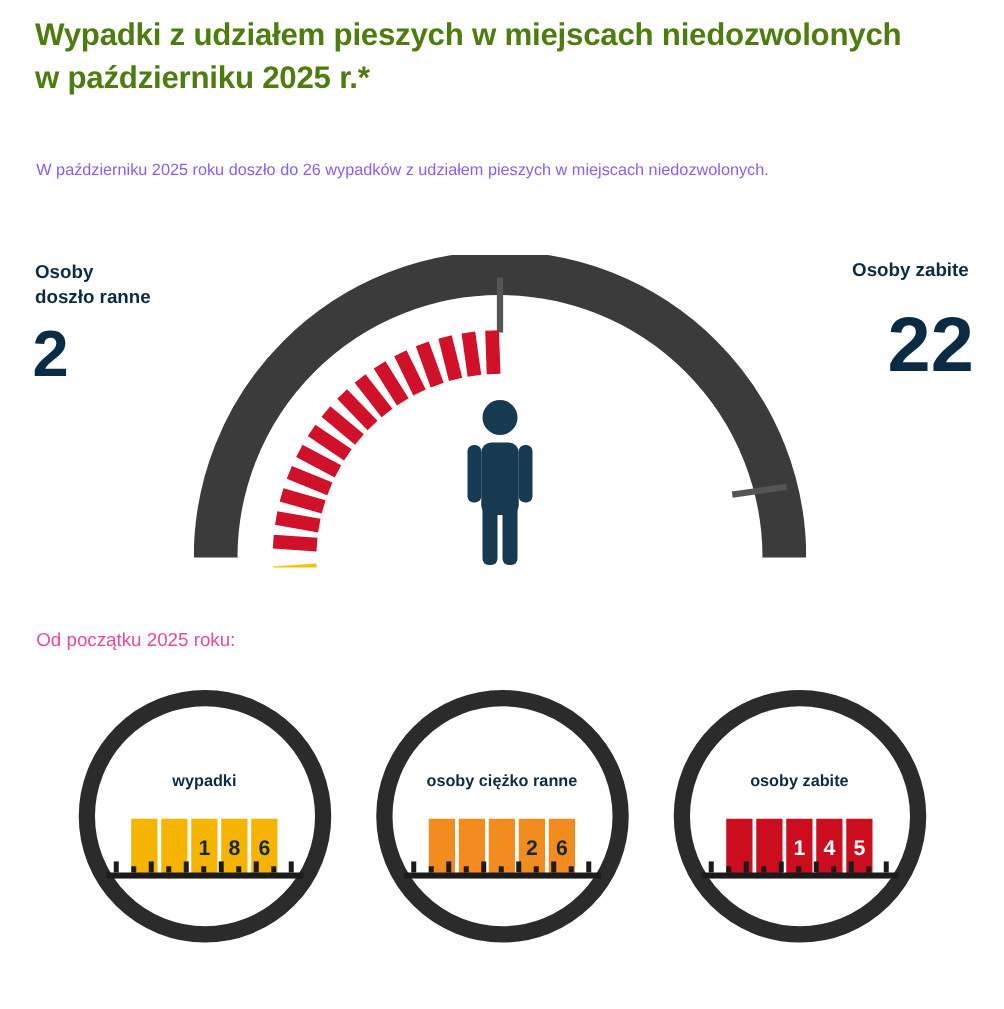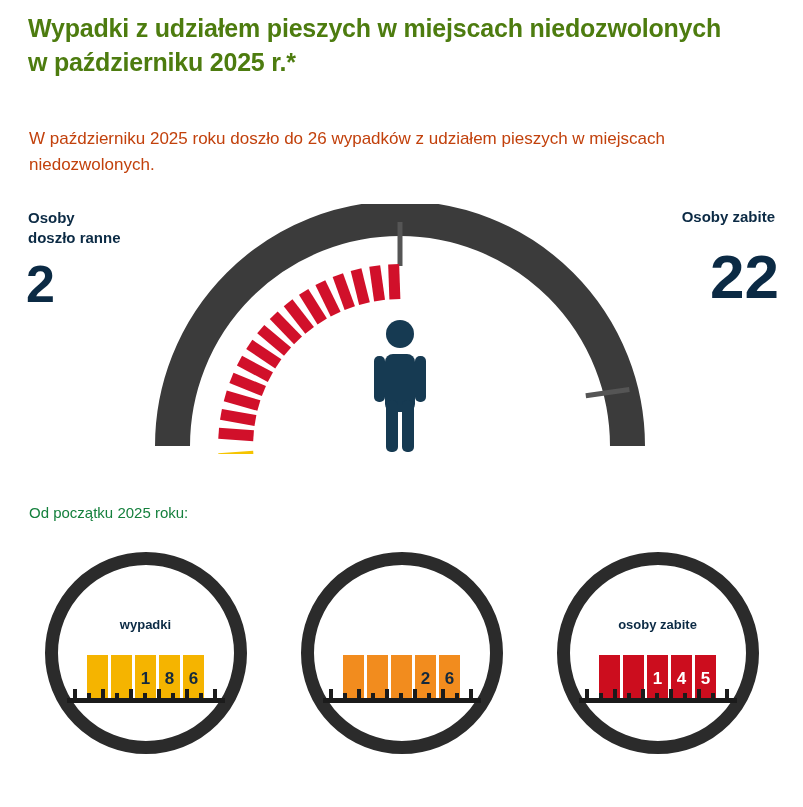--- a/index.html
+++ b/index.html
@@ -29,23 +29,23 @@
     font-weight: bold;
     line-height: 1.35;
     color: #4d7c0f;
     letter-spacing: -0.2px;
   }
   .intro {
     position: absolute;
     left: 29px;
     top: 126px;
     width: 730px;
-    font-size: 17px;
+    font-size: 13px;
     line-height: 1.55;
-    color: #c2410c;
+    color: #8b5cf6;
   }
 
   
   .gauge-wrap {
     position: absolute;
     left: 0;
     top: 196px;
     width: 803px;
     height: 270px;
   }
@@ -91,31 +91,31 @@
     line-height: 1;
     text-align: left;
   }
 
   
   .since-label {
     position: absolute;
     left: 29px;
     top: 504px;
     font-size: 15px;
-    color: #15803d;
+    color: #ec4899;
   }
   .circles {
     position: absolute;
     left: 0;
     top: 552px;
     width: 803px;
     height: 215px;
     display: flex;
     justify-content: center;
-    gap: 54px;
+    gap: 36px;
   }
   .circle {
     position: relative;
     width: 202px;
     height: 202px;
     border-radius: 50%;
     border: 13px solid #2b2b2b;
     box-sizing: border-box;
     background: #ffffff;
   }
@@ -269,20 +269,21 @@
               <rect x="104" y="4" width="4" height="5"></rect>
             <rect x="118" y="0" width="4" height="9"></rect>
               <rect x="132" y="4" width="4" height="5"></rect>
             <rect x="146" y="0" width="4" height="9"></rect>
           </g>
         </svg>
       </div>
     </div>
 
     <div class="circle">
+      <div class="circle-title">osoby ciężko ranne</div>
       <div class="digit-row">
         <div class="blk empty" style="background:#f28c1e"></div>
         <div class="blk empty" style="background:#f28c1e"></div>
         <div class="blk empty" style="background:#f28c1e"></div>
         <div class="blk" style="background:#f28c1e">2</div>
         <div class="blk" style="background:#f28c1e">6</div>
       </div>
       <div class="ruler">
         <svg width="158" height="14" viewBox="0 0 158 14">
           <rect x="0" y="9" width="158" height="5" fill="#1b1b1b"></rect>

